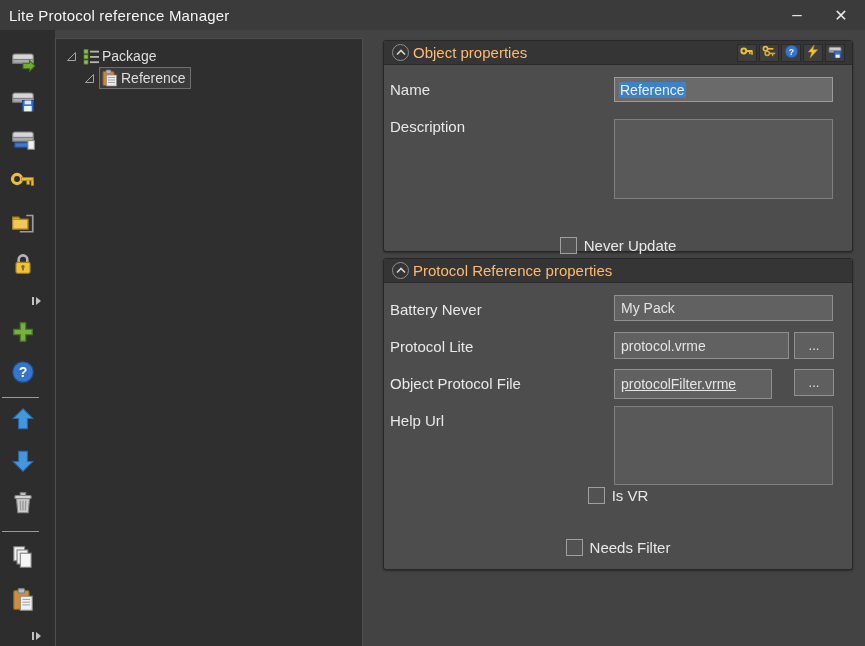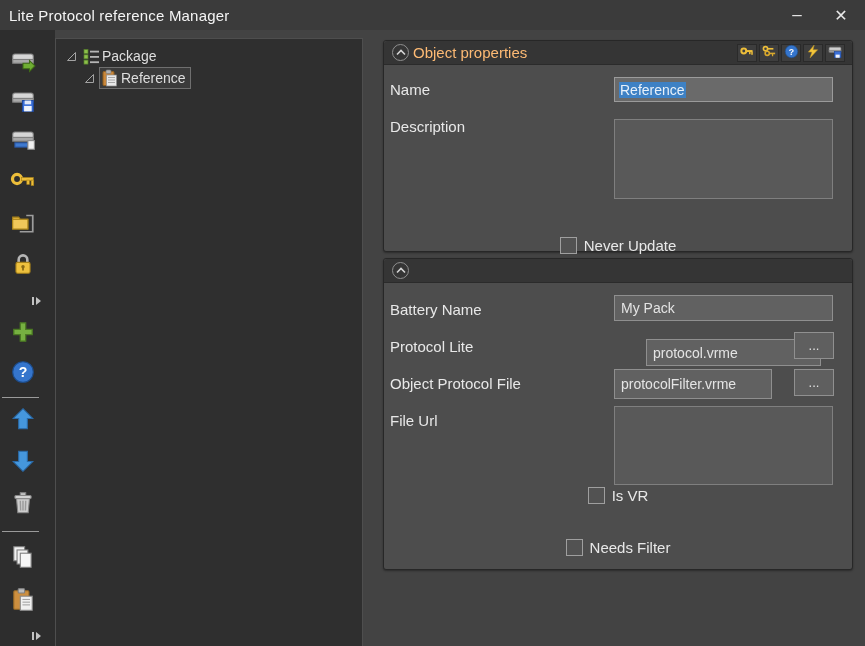--- a/index.html
+++ b/index.html
@@ -330,34 +330,35 @@
     </div>
   </div>
 
   <div class="panel" style="top:228px;height:312px">
     <div class="panel-header">
       <span class="collapse-btn">
           <svg width="10" height="7" viewBox="0 0 10 7">
         <polyline points="1,5.5 5,1.5 9,5.5" fill="none" stroke="#d6d6d6" stroke-width="1.6"></polyline>
       </svg>
         </span>
+      <span class="panel-title">Protocol Reference properties</span>
     </div>
     <div class="panel-body">
-      <span class="field-label" style="top:18px">Battery Name</span>
+      <span class="field-label" style="top:18px">Battery Never</span>
       <input class="text-input" style="top: 12px; width: 219px; height: 26px;" value="My Pack">
 
       <span class="field-label" style="top:55px">Protocol Lite</span>
-      <input class="text-input" style="top: 56px; width: 175px; height: 27px; margin-left: 32px;" value="protocol.vrme">
+      <input class="text-input" style="top: 49px; width: 175px; height: 27px;" value="protocol.vrme">
       <span class="browse-btn" style="top:49px">...</span>
 
       <span class="field-label" style="top:92px">Object Protocol File</span>
-      <input class="text-input" style="top: 86px; width: 158px; height: 30px;" value="protocolFilter.vrme">
+      <input class="text-input" style="top: 86px; width: 158px; height: 30px; text-decoration: underline;" value="protocolFilter.vrme">
       <span class="browse-btn" style="top:86px">...</span>
 
-      <span class="field-label" style="top:129px">File Url</span>
+      <span class="field-label" style="top:129px">Help Url</span>
       <textarea class="textarea" style="top: 123px; width: 219px; height: 79px;"></textarea>
 
       <div class="check-row" style="top:204px">
         <span class="checkbox"></span>
         <span class="check-label">Is VR</span>
       </div>
       <div class="check-row" style="top:256px">
         <span class="checkbox"></span>
         <span class="check-label">Needs Filter</span>
       </div>

